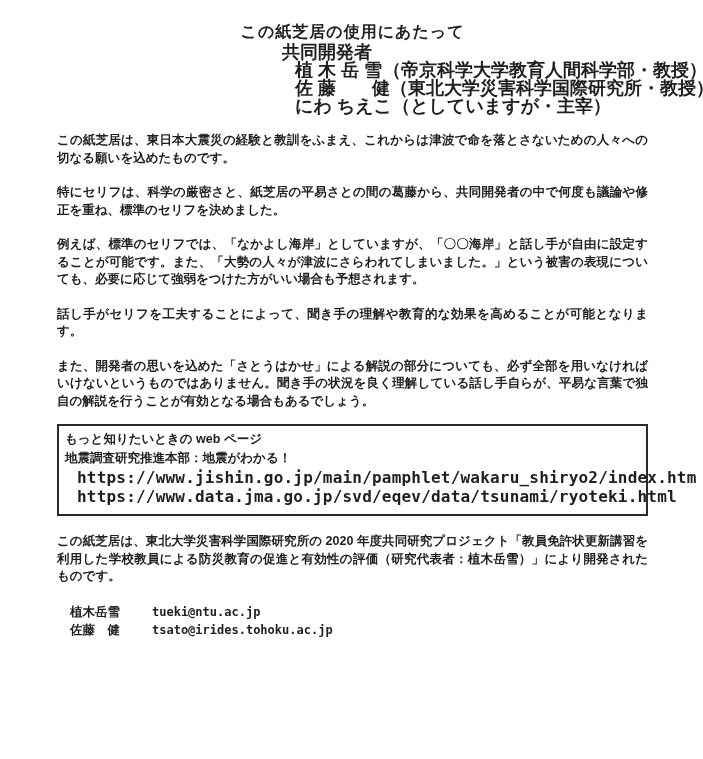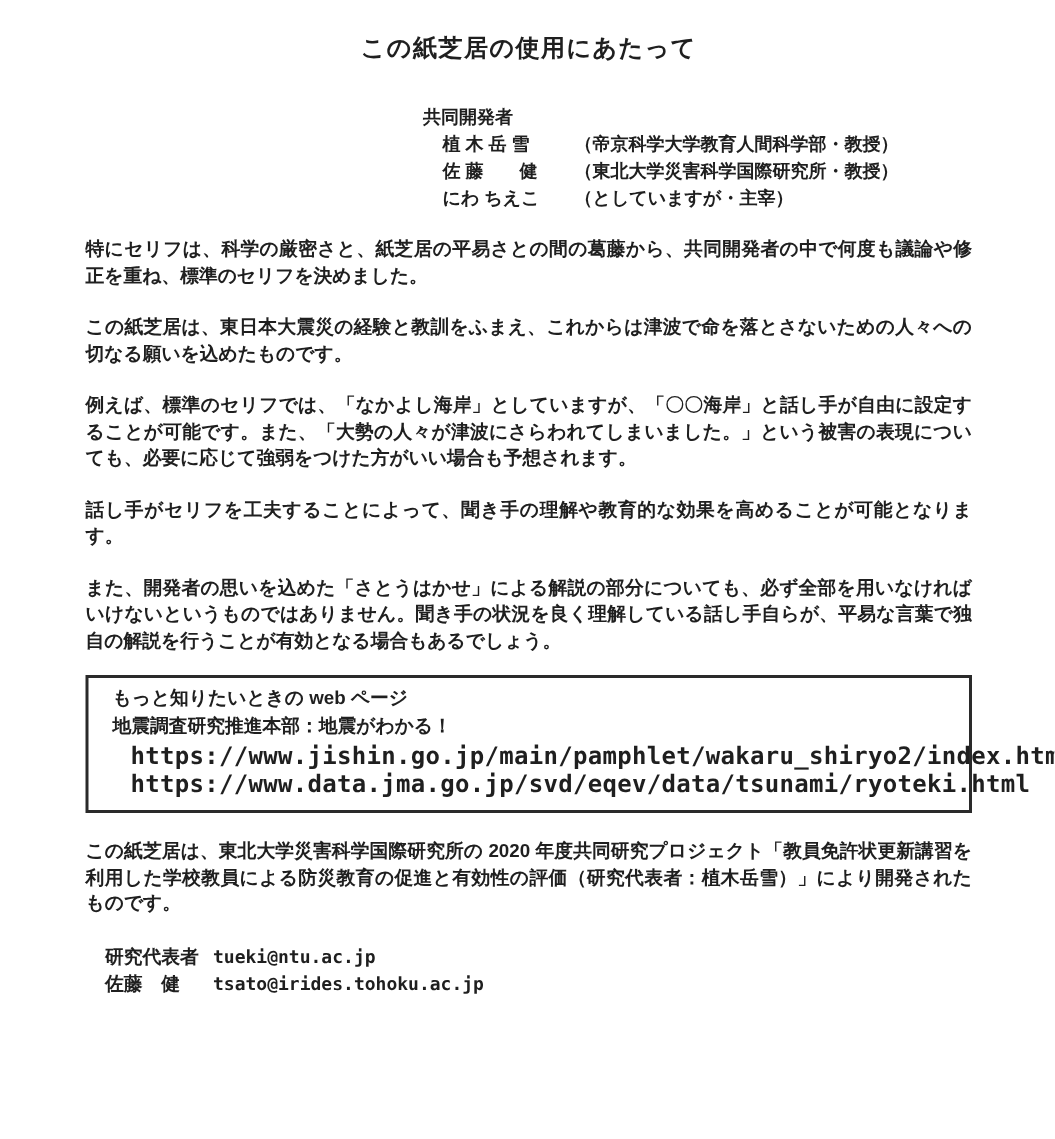--- a/index.html
+++ b/index.html
@@ -15,53 +15,52 @@
     font-weight: 700;
     overflow: hidden;
   }
   .doc-title {
     text-align: center;
     font-size: 16px;
     letter-spacing: 1px;
     margin: 8px 0 0 0;
   }
   .credits {
-    margin-top: 26px;
     margin-left: 225px;
-    font-size: 12px;
+    font-size: 18px;
     line-height: 18px;
   }
   .credits .member { margin-left: 13px; white-space: nowrap; }
   .credits .member .name { display: inline-block; min-width: 88px; }
   .para {
     font-size: 12.5px;
     line-height: 17.5px;
     margin: 17px 0 0 0;
     text-align: justify;
   }
   .info-box {
     margin-top: 14px;
     border: 2px solid #2a2a2a;
-    padding: 4px 10px 8px 16px;
+    padding: 4px 10px 8px 6px;
     font-size: 12.5px;
     line-height: 19px;
   }
   .info-box .url {
     font-family: "DejaVu Sans Mono", "Liberation Mono", monospace;
     font-size: 16px;
     margin-left: 12px;
     letter-spacing: 0.2px;
   }
   .contact { margin-top: 17px; font-size: 12.5px; line-height: 18px; }
   .contact .entry { margin-left: 13px; }
   .contact .entry .cname { display: inline-block; min-width: 72px; }
   .contact .entry .email {
     font-family: "DejaVu Sans Mono", "Liberation Mono", monospace;
     font-size: 12px;
-    margin-left: 0;
+    margin-left: 10px;
   }
 </style>
 </head>
 <body>
 
 <div class="page">
 
   <h1 class="doc-title">この紙芝居の使用にあたって</h1>
 
   <div class="credits">
@@ -70,37 +69,37 @@
       <span class="name">植 木 岳 雪</span><span>（帝京科学大学教育人間科学部・教授）</span>
     </div>
     <div class="member">
       <span class="name">佐 藤　　健</span><span>（東北大学災害科学国際研究所・教授）</span>
     </div>
     <div class="member">
       <span class="name">にわ ちえこ</span><span>（としていますが・主宰）</span>
     </div>
   </div>
 
+  <p class="para">この紙芝居は、東日本大震災の経験と教訓をふまえ、これからは津波で命を落とさないための人々への切なる願いを込めたものです。</p>
   <p class="para">特にセリフは、科学の厳密さと、紙芝居の平易さとの間の葛藤から、共同開発者の中で何度も議論や修正を重ね、標準のセリフを決めました。</p>
-  <p class="para">この紙芝居は、東日本大震災の経験と教訓をふまえ、これからは津波で命を落とさないための人々への切なる願いを込めたものです。</p>
   <p class="para">例えば、標準のセリフでは、「なかよし海岸」としていますが、「〇〇海岸」と話し手が自由に設定することが可能です。また、「大勢の人々が津波にさらわれてしまいました。」という被害の表現についても、必要に応じて強弱をつけた方がいい場合も予想されます。</p>
   <p class="para">話し手がセリフを工夫することによって、聞き手の理解や教育的な効果を高めることが可能となります。</p>
   <p class="para">また、開発者の思いを込めた「さとうはかせ」による解説の部分についても、必ず全部を用いなければいけないというものではありません。聞き手の状況を良く理解している話し手自らが、平易な言葉で独自の解説を行うことが有効となる場合もあるでしょう。</p>
 
   <div class="info-box">
     <div>もっと知りたいときの web ページ</div>
     <div>地震調査研究推進本部：地震がわかる！</div>
     <div class="url">https://www.jishin.go.jp/main/pamphlet/wakaru_shiryo2/index.htm</div>
     <div class="url">https://www.data.jma.go.jp/svd/eqev/data/tsunami/ryoteki.html</div>
   </div>
 
   <p class="para">この紙芝居は、東北大学災害科学国際研究所の 2020 年度共同研究プロジェクト「教員免許状更新講習を利用した学校教員による防災教育の促進と有効性の評価（研究代表者：植木岳雪）」により開発されたものです。</p>
 
   <div class="contact">
     <div class="entry">
-      <span class="cname">研究代表者</span><span class="email">tueki@ntu.ac.jp</span>
+      <span class="cname">植木岳雪</span><span class="email">tueki@ntu.ac.jp</span>
     </div>
     <div class="entry">
       <span class="cname">佐藤　健</span><span class="email">tsato@irides.tohoku.ac.jp</span>
     </div>
   </div>
 
 </div>
 
 </body></html>

